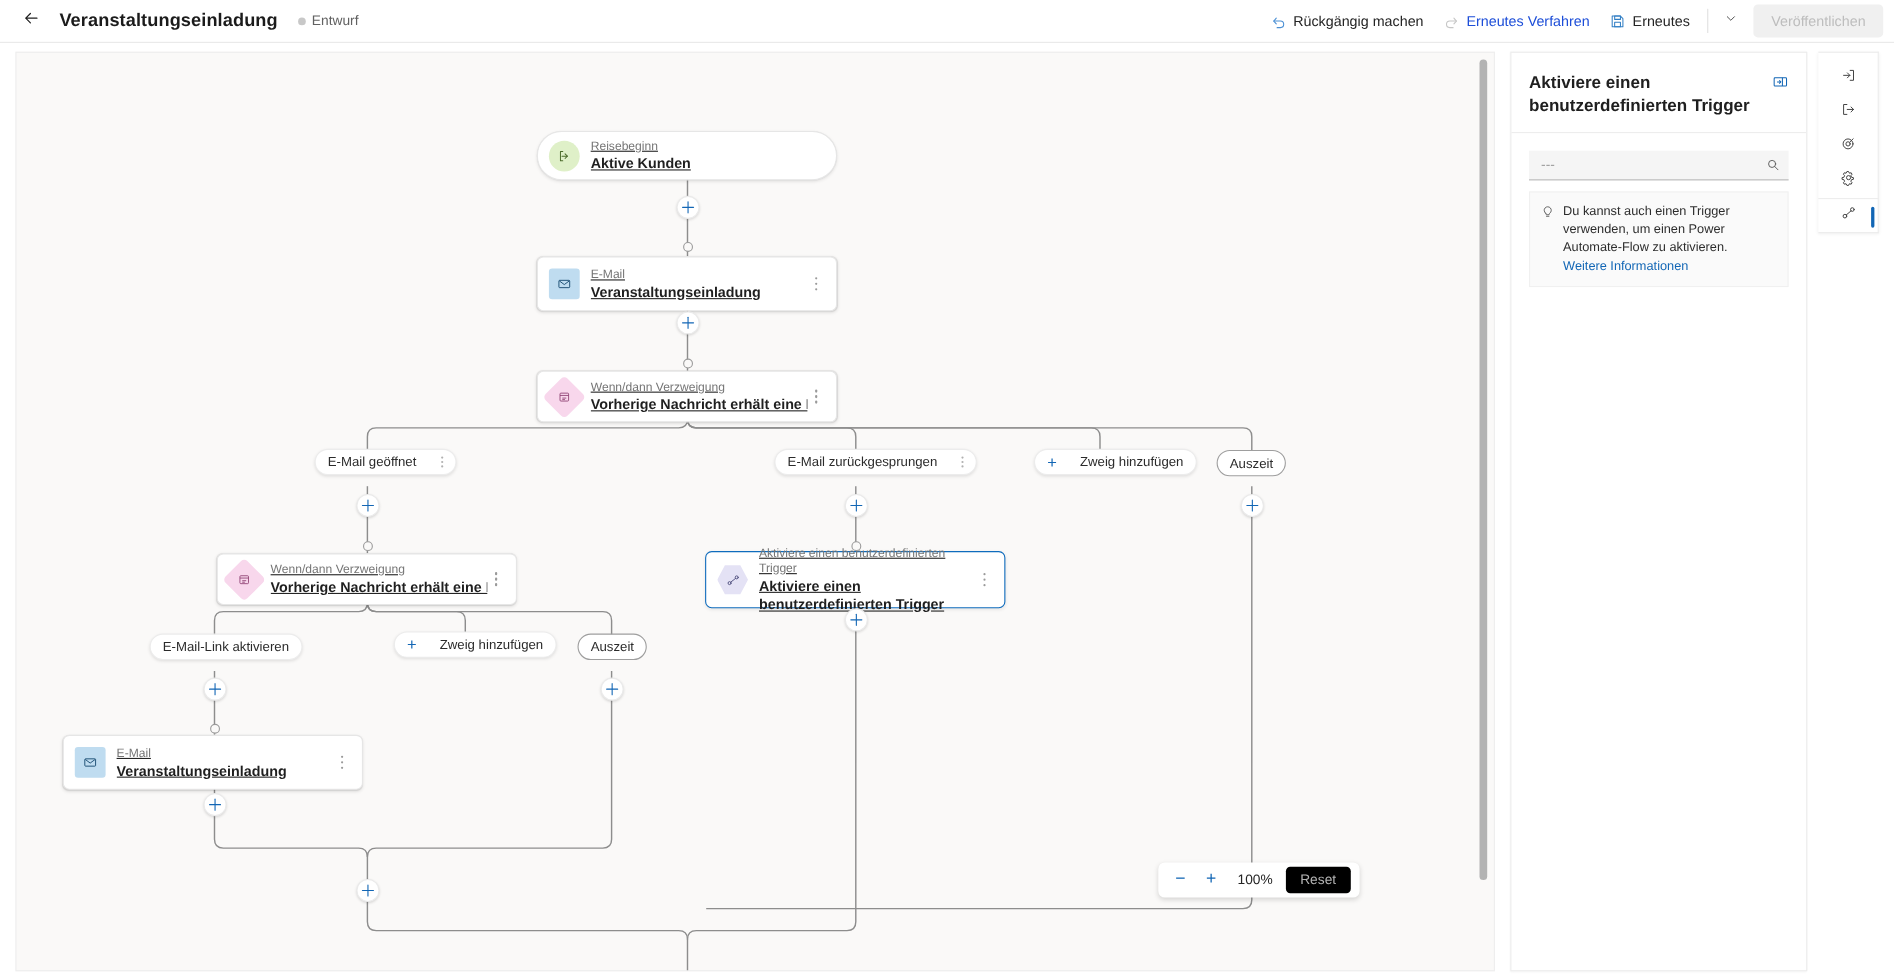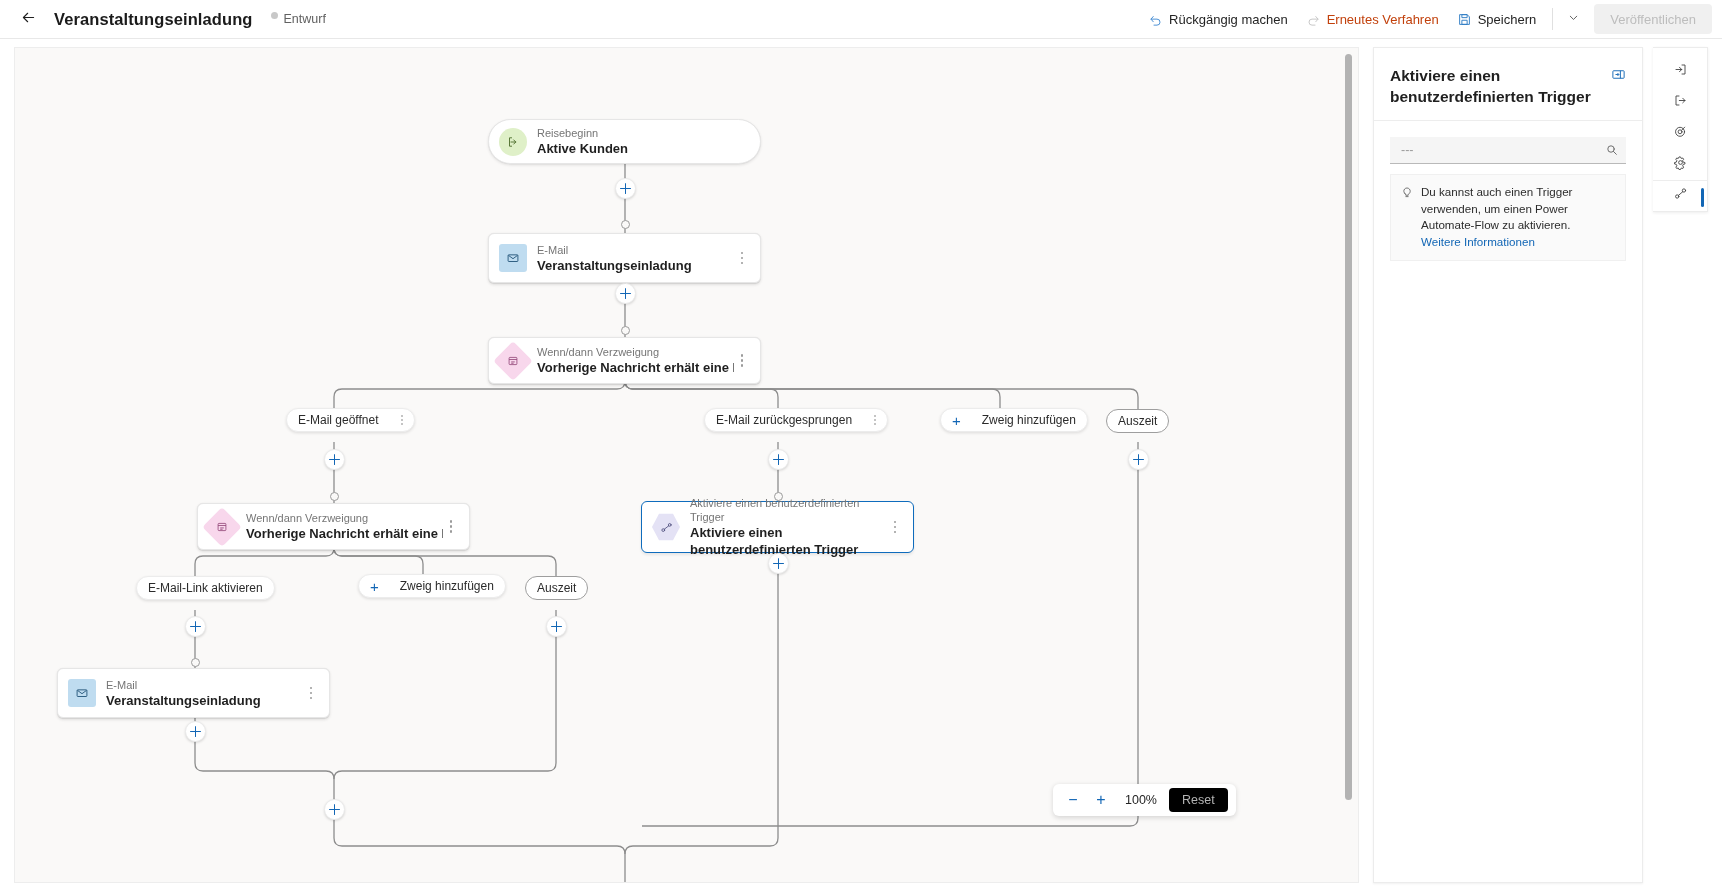--- a/index.html
+++ b/index.html
@@ -24,34 +24,34 @@
   .back-btn {
     width: 32px; height: 32px; margin-left: 12px;
     display: flex; align-items: center; justify-content: center;
     border-radius: 4px; cursor: pointer; color: #1f1f1f;
   }
   .doc-title {
     font-size: 16.5px; font-weight: 600; color: #1b1b1b;
     margin-left: 10px; letter-spacing: .1px;
   }
   .doc-state {
-    display: flex; gap: 6px;
+    display: flex; align-items: center; gap: 6px;
     margin-left: 18px; font-size: 12.5px; color: #616161;
   }
   .state-dot { width: 7px; height: 7px; border-radius: 50%; background: #c8c8c8; display:block; }
 
   .topbar-right {
     margin-left: auto; display: flex; align-items: center; gap: 0; padding-right: 10px;
   }
   .tb-cmd {
     display: flex; align-items: center; gap: 6px;
     height: 30px; padding: 0 9px; border-radius: 4px;
     font-size: 13px; color: #242424; cursor: pointer; white-space: nowrap;
   }
-  .tb-cmd.disabled { color: #c2410c; cursor: default; text-align: center; }
+  .tb-cmd.disabled { color: #1d4ed8; cursor: default; text-align: center; }
   .tb-cmd svg { display: block; }
   .tb-sep { width: 1px; height: 22px; background: #e0e0e0; margin: 0 7px; }
   .tb-caret {
     width: 26px; height: 30px; display:flex; align-items:center; justify-content:center;
     border-radius: 4px; cursor: pointer; color: #444;
   }
   .publish-btn {
     height: 30px; padding: 0 16px; margin-left: 8px;
     background: #f0f0f0; color: #bdbdbd;
     border: none; border-radius: 4px;
@@ -93,21 +93,21 @@
   .node-icon {
     width: 28px; height: 28px; flex: 0 0 28px;
     display: flex; align-items: center; justify-content: center;
     margin-right: 10px;
   }
   .ic-round { border-radius: 50%; background: #dff0c8; }
   .ic-square { border-radius: 3px; background: #bfdcf0; }
   .ic-diamond { background: #f8d7ec; transform: rotate(45deg); border-radius: 4px; }
   .ic-diamond > svg { transform: rotate(-45deg); }
   .ic-hex { background: #e4e2f5; clip-path: polygon(25% 3%, 75% 3%, 100% 50%, 75% 97%, 25% 97%, 0 50%); }
-  .node-text { flex: 1 1 auto; min-width: 0; padding: 7px 0; }
+  .node-text { flex: 1 1 auto; min-width: 0; padding: 7px 0; text-decoration: underline; }
   .node-kicker { font-size: 11px; color: #757575; line-height: 14px; }
   .node-name {
     font-size: 13px; font-weight: 600; color: #1f1f1f; line-height: 17px;
     white-space: nowrap; overflow: hidden;
   }
   .node-name.wrap { white-space: normal; }
   .node-more {
     flex: 0 0 16px; width: 16px; align-self: center;
     display: flex; flex-direction: column; align-items: center; gap: 2.5px;
     cursor: pointer; padding: 4px 0;
@@ -267,21 +267,21 @@
     </div>
 
     <div class="tb-cmd">
       <span>
         <svg width="15" height="15" viewBox="0 0 20 20" fill="none" stroke="#2f7dc4" stroke-width="1.25" stroke-linejoin="round">
           <path d="M3.5 3.5h10L16.5 6.5v10h-13z"></path>
           <path d="M6.5 3.5h7v4h-7z"></path>
             <path d="M6.5 11h7v5.5h-7z"></path>
         </svg>
       </span>
-      <span>Speichern</span>
+      <span>Erneutes</span>
     </div>
 
     <div class="tb-sep"></div>
 
     <div class="tb-caret">
       <span>
         <svg width="13" height="13" viewBox="0 0 20 20" fill="none" stroke="#444" stroke-width="1.3" stroke-linecap="round" stroke-linejoin="round">
           <path d="M5 8l5 5 5-5"></path>
         </svg>
       </span>

